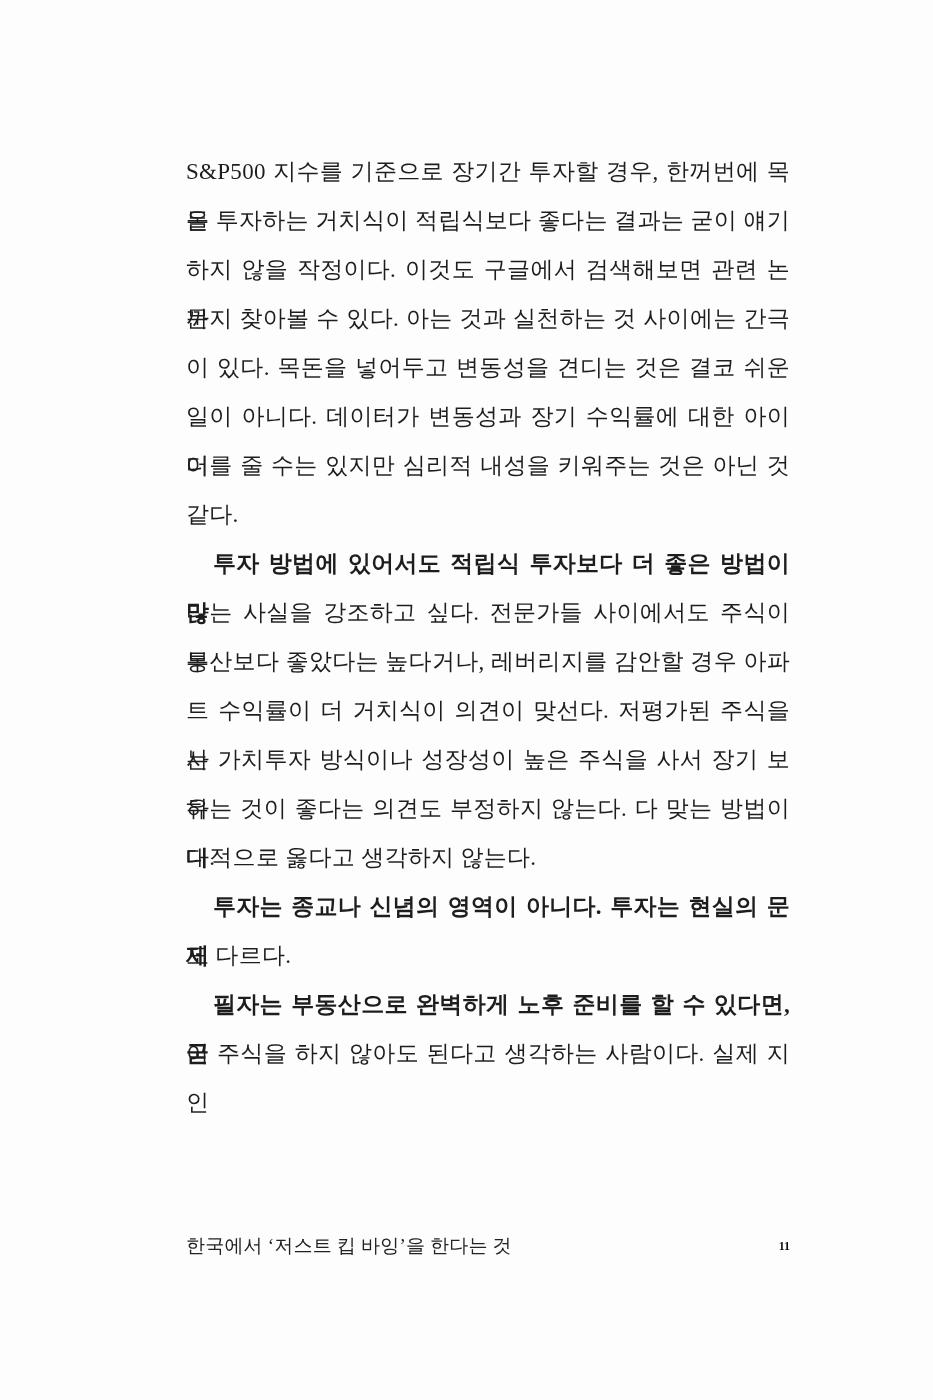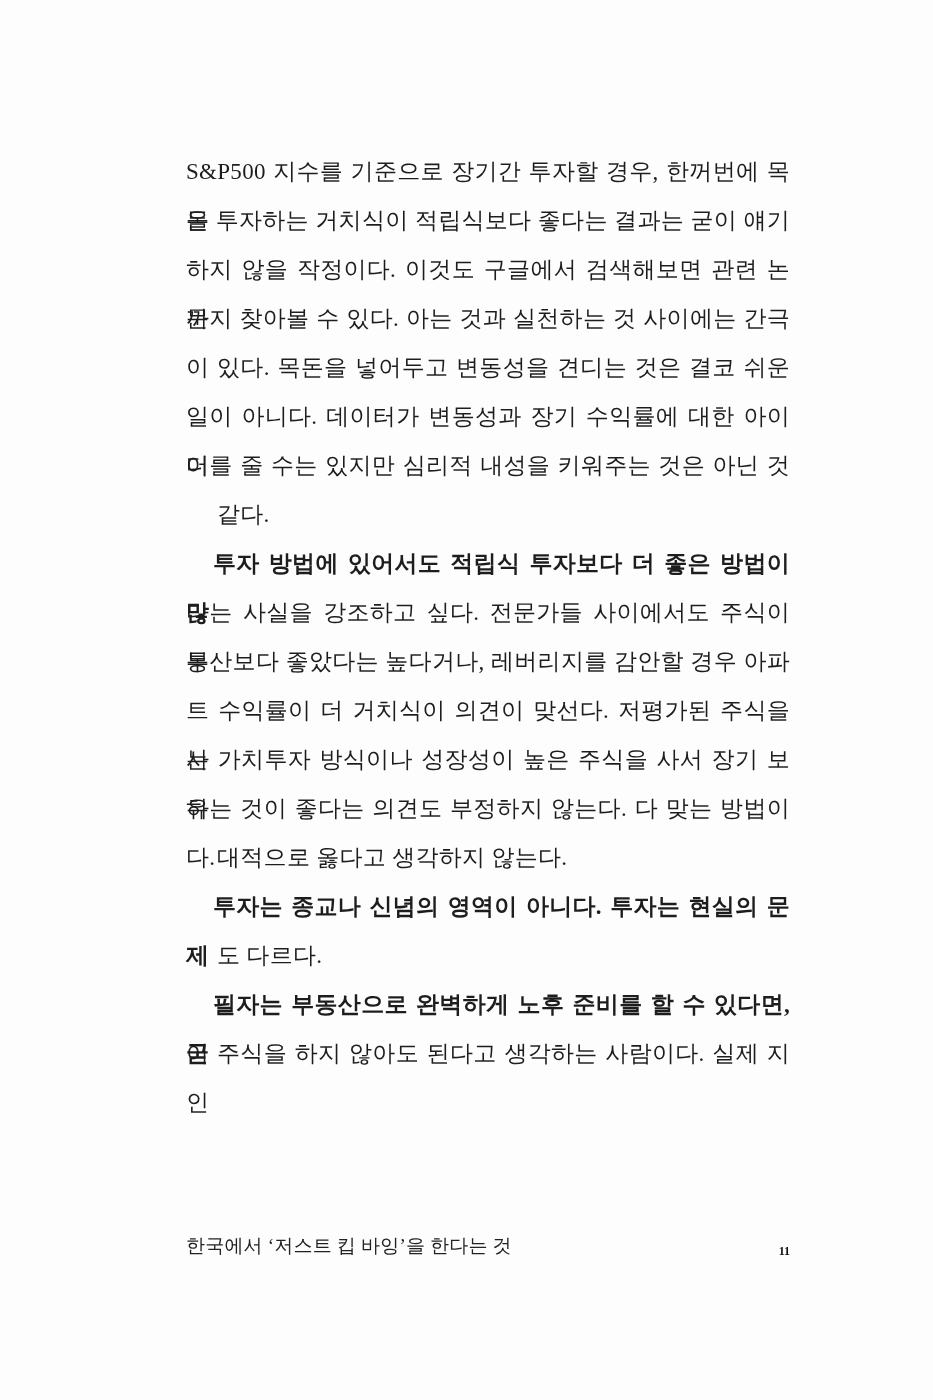--- a/index.html
+++ b/index.html
@@ -36,35 +36,34 @@
     height: 49px;
     letter-spacing: 0.3px;
     text-align: justify;
     text-align-last: justify;
     white-space: normal;
     overflow: visible;
   }
   
   .line.pl {
     text-align-last: left;
-    margin-left: 31px;
   }
   
   .line.pi {
     text-indent: 27px;
     font-weight: bold;
   }
   .footer {
     position: absolute;
     left: 186px;
     top: 1233px;
     width: 604px;
     display: flex;
     justify-content: space-between;
-    align-items: flex-end;
+    align-items: center;
   }
   .footer-title {
     font-size: 19px;
     letter-spacing: 0.2px;
     color: #222;
   }
   .page-num {
     font-size: 12px;
     font-weight: 700;
     color: #111;

